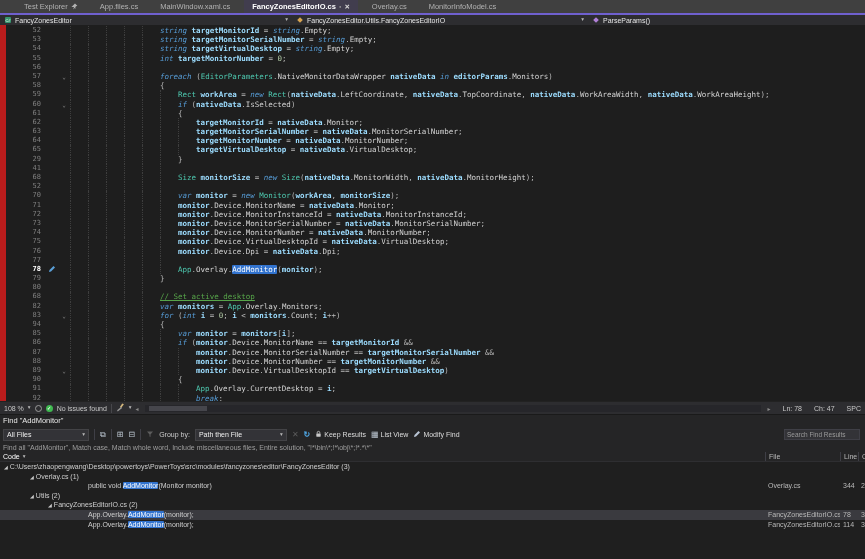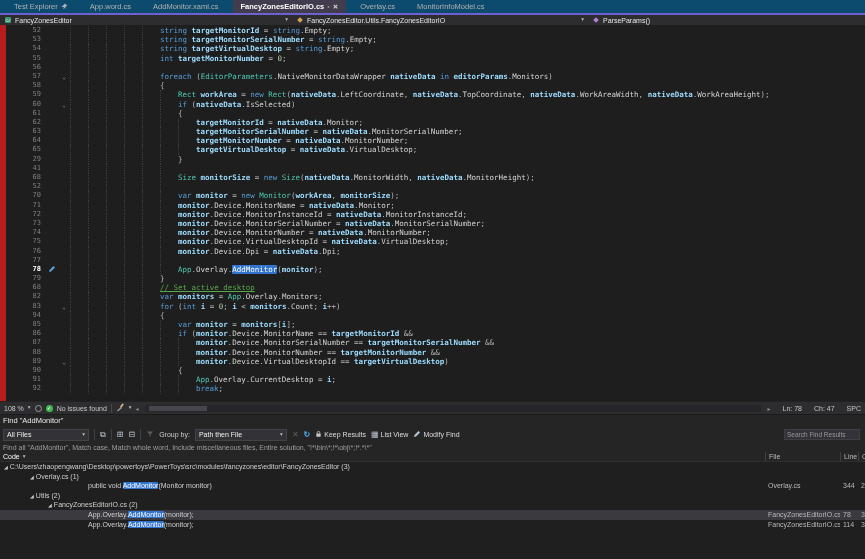--- a/index.html
+++ b/index.html
@@ -3,21 +3,21 @@
 <meta charset="utf-8">
 <style>
   * { margin:0; padding:0; box-sizing:border-box; }
   html,body { background:#111; }
   .app {
     position:relative; width:865px; height:559px; overflow:hidden;
     background:#1e1e1e; font-family:"Liberation Sans", sans-serif;
     color:#ccc; user-select:none;
   }
   
-  .tab-bar { height:13px; background:#0c4a6e; display:flex; align-items:stretch; padding-left:6px; }
+  .tab-bar { height:13px; background:#404040; display:flex; align-items:stretch; padding-left:16px; }
   .tab { display:flex; align-items:center; gap:3px; padding:0 8px; margin-right:6px;
          font-size:7.5px; color:#b2b2b2; white-space:nowrap; cursor:default; }
   .tab.active { background:#413d4e; color:#fff; font-weight:bold; }
   .tab-ico svg { display:block; }
   .tab-dot { font-size:4px; color:#9a9a9a; line-height:1; }
   .tab-close { font-size:6.5px; color:#d8d8d8; }
   .accent-line { height:2px; background:#6F60CF; }
   
   .breadcrumb { height:10px; background:#2d2d30; display:flex; align-items:center; font-size:7px; color:#e4e4e4; }
   .crumb-seg { display:flex; align-items:center; gap:3px; padding:0 4px; height:100%; }
@@ -29,21 +29,21 @@
   .editor { height:376px; border-left:6px solid #b91c1c; overflow:hidden; padding-top:1px;
             font-family:"DejaVu Sans Mono", monospace; font-size:7.5px; }
   .code-line { display:flex; height:9.2px; line-height:9.2px; white-space:pre; }
   .ln { width:40px; text-align:right; padding-right:5px; color:#7f7f7f;
         font-size:7px; flex-shrink:0; font-family:"DejaVu Sans Mono", monospace; }
   .code-line.current .ln { color:#fff; font-weight:bold; }
   .pen-slot { width:12px; flex-shrink:0; display:flex; align-items:center; justify-content:center; }
   .outline { width:12px; flex-shrink:0; color:#8a8a8a; font-size:6px; text-align:center; line-height:9.2px; }
   .code-content { display:flex; flex:1; overflow:hidden; }
   .guide { width:18px; flex-shrink:0; border-left:1px dotted #3e3e3e; height:100%; }
-  .c-kw  { color:#569CD6; }
+  .c-kw  { color:#569CD6;font-style:italic; }
   .c-ty  { color:#4EC9B0; }
   .c-id  { color:#9CDCFE; font-weight:bold; }
   .c-mem { color:#d4d4d4; }
   .c-num { color:#B5CEA8; }
   .c-pun { color:#b8b8b8; }
   .c-com { color:#57A64A;text-decoration:underline; }
   .c-hlsel { background:#3273CE; color:#fff; border-radius:1px; }
   
   .editor-statusbar { height:13px; background:#2d2d30; border-top:1px solid #222;
                       display:flex; align-items:center; font-size:7px; color:#c8c8c8; padding:0 4px; gap:4px; }
@@ -97,24 +97,24 @@
   <div class="tab-bar">
       <div class="tab">
         <span class="tab-label">Test Explorer</span>
         <span class="tab-ico">
           <svg width="7" height="7" viewBox="0 0 16 16">
             <path d="M9 1l6 6-3 1-2 2v5l-2-2-3 3-1-1 3-3-2-2H0z" transform="translate(1 0) scale(0.9)" fill="#b2b2b2"></path>
           </svg>
         </span>
       </div>
       <div class="tab">
-        <span class="tab-label">App.word.cs</span>
-      </div>
-      <div class="tab">
-        <span class="tab-label">AddMonitor.xaml.cs</span>
+        <span class="tab-label">App.files.cs</span>
+      </div>
+      <div class="tab">
+        <span class="tab-label">MainWindow.xaml.cs</span>
       </div>
       <div class="tab active">
         <span class="tab-label">FancyZonesEditorIO.cs</span>
         <span class="tab-dot">●</span>
         <span class="tab-close">✕</span>
       </div>
       <div class="tab">
         <span class="tab-label">Overlay.cs</span>
       </div>
       <div class="tab">
@@ -179,20 +179,21 @@
       <div class="code-line"><span class="ln">72</span><span class="pen-slot"></span><span class="outline"></span><span class="code-content"><span class="guide"></span><span class="guide"></span><span class="guide"></span><span class="guide"></span><span class="guide"></span><span class="guide"></span><span class="c-id">monitor</span><span class="c-pun">.</span><span class="c-mem">Device</span><span class="c-pun">.</span><span class="c-mem">MonitorInstanceId</span><span> </span><span class="c-pun">=</span><span> </span><span class="c-id">nativeData</span><span class="c-pun">.</span><span class="c-mem">MonitorInstanceId</span><span class="c-pun">;</span></span></div>
       <div class="code-line"><span class="ln">73</span><span class="pen-slot"></span><span class="outline"></span><span class="code-content"><span class="guide"></span><span class="guide"></span><span class="guide"></span><span class="guide"></span><span class="guide"></span><span class="guide"></span><span class="c-id">monitor</span><span class="c-pun">.</span><span class="c-mem">Device</span><span class="c-pun">.</span><span class="c-mem">MonitorSerialNumber</span><span> </span><span class="c-pun">=</span><span> </span><span class="c-id">nativeData</span><span class="c-pun">.</span><span class="c-mem">MonitorSerialNumber</span><span class="c-pun">;</span></span></div>
       <div class="code-line"><span class="ln">74</span><span class="pen-slot"></span><span class="outline"></span><span class="code-content"><span class="guide"></span><span class="guide"></span><span class="guide"></span><span class="guide"></span><span class="guide"></span><span class="guide"></span><span class="c-id">monitor</span><span class="c-pun">.</span><span class="c-mem">Device</span><span class="c-pun">.</span><span class="c-mem">MonitorNumber</span><span> </span><span class="c-pun">=</span><span> </span><span class="c-id">nativeData</span><span class="c-pun">.</span><span class="c-mem">MonitorNumber</span><span class="c-pun">;</span></span></div>
       <div class="code-line"><span class="ln">75</span><span class="pen-slot"></span><span class="outline"></span><span class="code-content"><span class="guide"></span><span class="guide"></span><span class="guide"></span><span class="guide"></span><span class="guide"></span><span class="guide"></span><span class="c-id">monitor</span><span class="c-pun">.</span><span class="c-mem">Device</span><span class="c-pun">.</span><span class="c-mem">VirtualDesktopId</span><span> </span><span class="c-pun">=</span><span> </span><span class="c-id">nativeData</span><span class="c-pun">.</span><span class="c-mem">VirtualDesktop</span><span class="c-pun">;</span></span></div>
       <div class="code-line"><span class="ln">76</span><span class="pen-slot"></span><span class="outline"></span><span class="code-content"><span class="guide"></span><span class="guide"></span><span class="guide"></span><span class="guide"></span><span class="guide"></span><span class="guide"></span><span class="c-id">monitor</span><span class="c-pun">.</span><span class="c-mem">Device</span><span class="c-pun">.</span><span class="c-mem">Dpi</span><span> </span><span class="c-pun">=</span><span> </span><span class="c-id">nativeData</span><span class="c-pun">.</span><span class="c-mem">Dpi</span><span class="c-pun">;</span></span></div>
       <div class="code-line"><span class="ln">77</span><span class="pen-slot"></span><span class="outline"></span><span class="code-content"><span class="guide"></span><span class="guide"></span><span class="guide"></span><span class="guide"></span><span class="guide"></span><span class="guide"></span></span></div>
       <div class="code-line current"><span class="ln">78</span><span class="pen-slot"><svg width="8" height="8" viewBox="0 0 16 16">
             <path d="M2 14l1-4 8-8 3 3-8 8z" fill="#5ba0d9"></path>
           </svg></span><span class="outline"></span><span class="code-content"><span class="guide"></span><span class="guide"></span><span class="guide"></span><span class="guide"></span><span class="guide"></span><span class="guide"></span><span class="c-ty">App</span><span class="c-pun">.</span><span class="c-mem">Overlay</span><span class="c-pun">.</span><span class="c-mem c-hlsel">AddMonitor</span><span class="c-pun">(</span><span class="c-id">monitor</span><span class="c-pun">)</span><span class="c-pun">;</span></span></div>
       <div class="code-line"><span class="ln">79</span><span class="pen-slot"></span><span class="outline"></span><span class="code-content"><span class="guide"></span><span class="guide"></span><span class="guide"></span><span class="guide"></span><span class="guide"></span><span class="c-pun">}</span></span></div>
+      <div class="code-line"><span class="ln">80</span><span class="pen-slot"></span><span class="outline"></span><span class="code-content"><span class="guide"></span><span class="guide"></span><span class="guide"></span><span class="guide"></span><span class="guide"></span></span></div>
       <div class="code-line"><span class="ln">68</span><span class="pen-slot"></span><span class="outline"></span><span class="code-content"><span class="guide"></span><span class="guide"></span><span class="guide"></span><span class="guide"></span><span class="guide"></span><span class="c-com">// Set active desktop</span></span></div>
       <div class="code-line"><span class="ln">82</span><span class="pen-slot"></span><span class="outline"></span><span class="code-content"><span class="guide"></span><span class="guide"></span><span class="guide"></span><span class="guide"></span><span class="guide"></span><span class="c-kw">var</span><span> </span><span class="c-id">monitors</span><span> </span><span class="c-pun">=</span><span> </span><span class="c-ty">App</span><span class="c-pun">.</span><span class="c-mem">Overlay</span><span class="c-pun">.</span><span class="c-mem">Monitors</span><span class="c-pun">;</span></span></div>
       <div class="code-line"><span class="ln">83</span><span class="pen-slot"></span><span class="outline">⌄</span><span class="code-content"><span class="guide"></span><span class="guide"></span><span class="guide"></span><span class="guide"></span><span class="guide"></span><span class="c-kw">for</span><span> </span><span class="c-pun">(</span><span class="c-kw">int</span><span> </span><span class="c-id">i</span><span> </span><span class="c-pun">=</span><span> </span><span class="c-num">0</span><span class="c-pun">;</span><span> </span><span class="c-id">i</span><span> </span><span class="c-pun">&lt;</span><span> </span><span class="c-id">monitors</span><span class="c-pun">.</span><span class="c-mem">Count</span><span class="c-pun">;</span><span> </span><span class="c-id">i</span><span class="c-pun">+</span><span class="c-pun">+</span><span class="c-pun">)</span></span></div>
       <div class="code-line"><span class="ln">94</span><span class="pen-slot"></span><span class="outline"></span><span class="code-content"><span class="guide"></span><span class="guide"></span><span class="guide"></span><span class="guide"></span><span class="guide"></span><span class="c-pun">{</span></span></div>
       <div class="code-line"><span class="ln">85</span><span class="pen-slot"></span><span class="outline"></span><span class="code-content"><span class="guide"></span><span class="guide"></span><span class="guide"></span><span class="guide"></span><span class="guide"></span><span class="guide"></span><span class="c-kw">var</span><span> </span><span class="c-id">monitor</span><span> </span><span class="c-pun">=</span><span> </span><span class="c-id">monitors</span><span class="c-pun">[</span><span class="c-id">i</span><span class="c-pun">]</span><span class="c-pun">;</span></span></div>
       <div class="code-line"><span class="ln">86</span><span class="pen-slot"></span><span class="outline"></span><span class="code-content"><span class="guide"></span><span class="guide"></span><span class="guide"></span><span class="guide"></span><span class="guide"></span><span class="guide"></span><span class="c-kw">if</span><span> </span><span class="c-pun">(</span><span class="c-id">monitor</span><span class="c-pun">.</span><span class="c-mem">Device</span><span class="c-pun">.</span><span class="c-mem">MonitorName</span><span> </span><span class="c-pun">=</span><span class="c-pun">=</span><span> </span><span class="c-id">targetMonitorId</span><span> </span><span class="c-pun">&amp;</span><span class="c-pun">&amp;</span></span></div>
       <div class="code-line"><span class="ln">87</span><span class="pen-slot"></span><span class="outline"></span><span class="code-content"><span class="guide"></span><span class="guide"></span><span class="guide"></span><span class="guide"></span><span class="guide"></span><span class="guide"></span><span class="guide"></span><span class="c-id">monitor</span><span class="c-pun">.</span><span class="c-mem">Device</span><span class="c-pun">.</span><span class="c-mem">MonitorSerialNumber</span><span> </span><span class="c-pun">=</span><span class="c-pun">=</span><span> </span><span class="c-id">targetMonitorSerialNumber</span><span> </span><span class="c-pun">&amp;</span><span class="c-pun">&amp;</span></span></div>
       <div class="code-line"><span class="ln">88</span><span class="pen-slot"></span><span class="outline"></span><span class="code-content"><span class="guide"></span><span class="guide"></span><span class="guide"></span><span class="guide"></span><span class="guide"></span><span class="guide"></span><span class="guide"></span><span class="c-id">monitor</span><span class="c-pun">.</span><span class="c-mem">Device</span><span class="c-pun">.</span><span class="c-mem">MonitorNumber</span><span> </span><span class="c-pun">=</span><span class="c-pun">=</span><span> </span><span class="c-id">targetMonitorNumber</span><span> </span><span class="c-pun">&amp;</span><span class="c-pun">&amp;</span></span></div>
       <div class="code-line"><span class="ln">89</span><span class="pen-slot"></span><span class="outline">⌄</span><span class="code-content"><span class="guide"></span><span class="guide"></span><span class="guide"></span><span class="guide"></span><span class="guide"></span><span class="guide"></span><span class="guide"></span><span class="c-id">monitor</span><span class="c-pun">.</span><span class="c-mem">Device</span><span class="c-pun">.</span><span class="c-mem">VirtualDesktopId</span><span> </span><span class="c-pun">=</span><span class="c-pun">=</span><span> </span><span class="c-id">targetVirtualDesktop</span><span class="c-pun">)</span></span></div>
       <div class="code-line"><span class="ln">90</span><span class="pen-slot"></span><span class="outline"></span><span class="code-content"><span class="guide"></span><span class="guide"></span><span class="guide"></span><span class="guide"></span><span class="guide"></span><span class="guide"></span><span class="c-pun">{</span></span></div>

